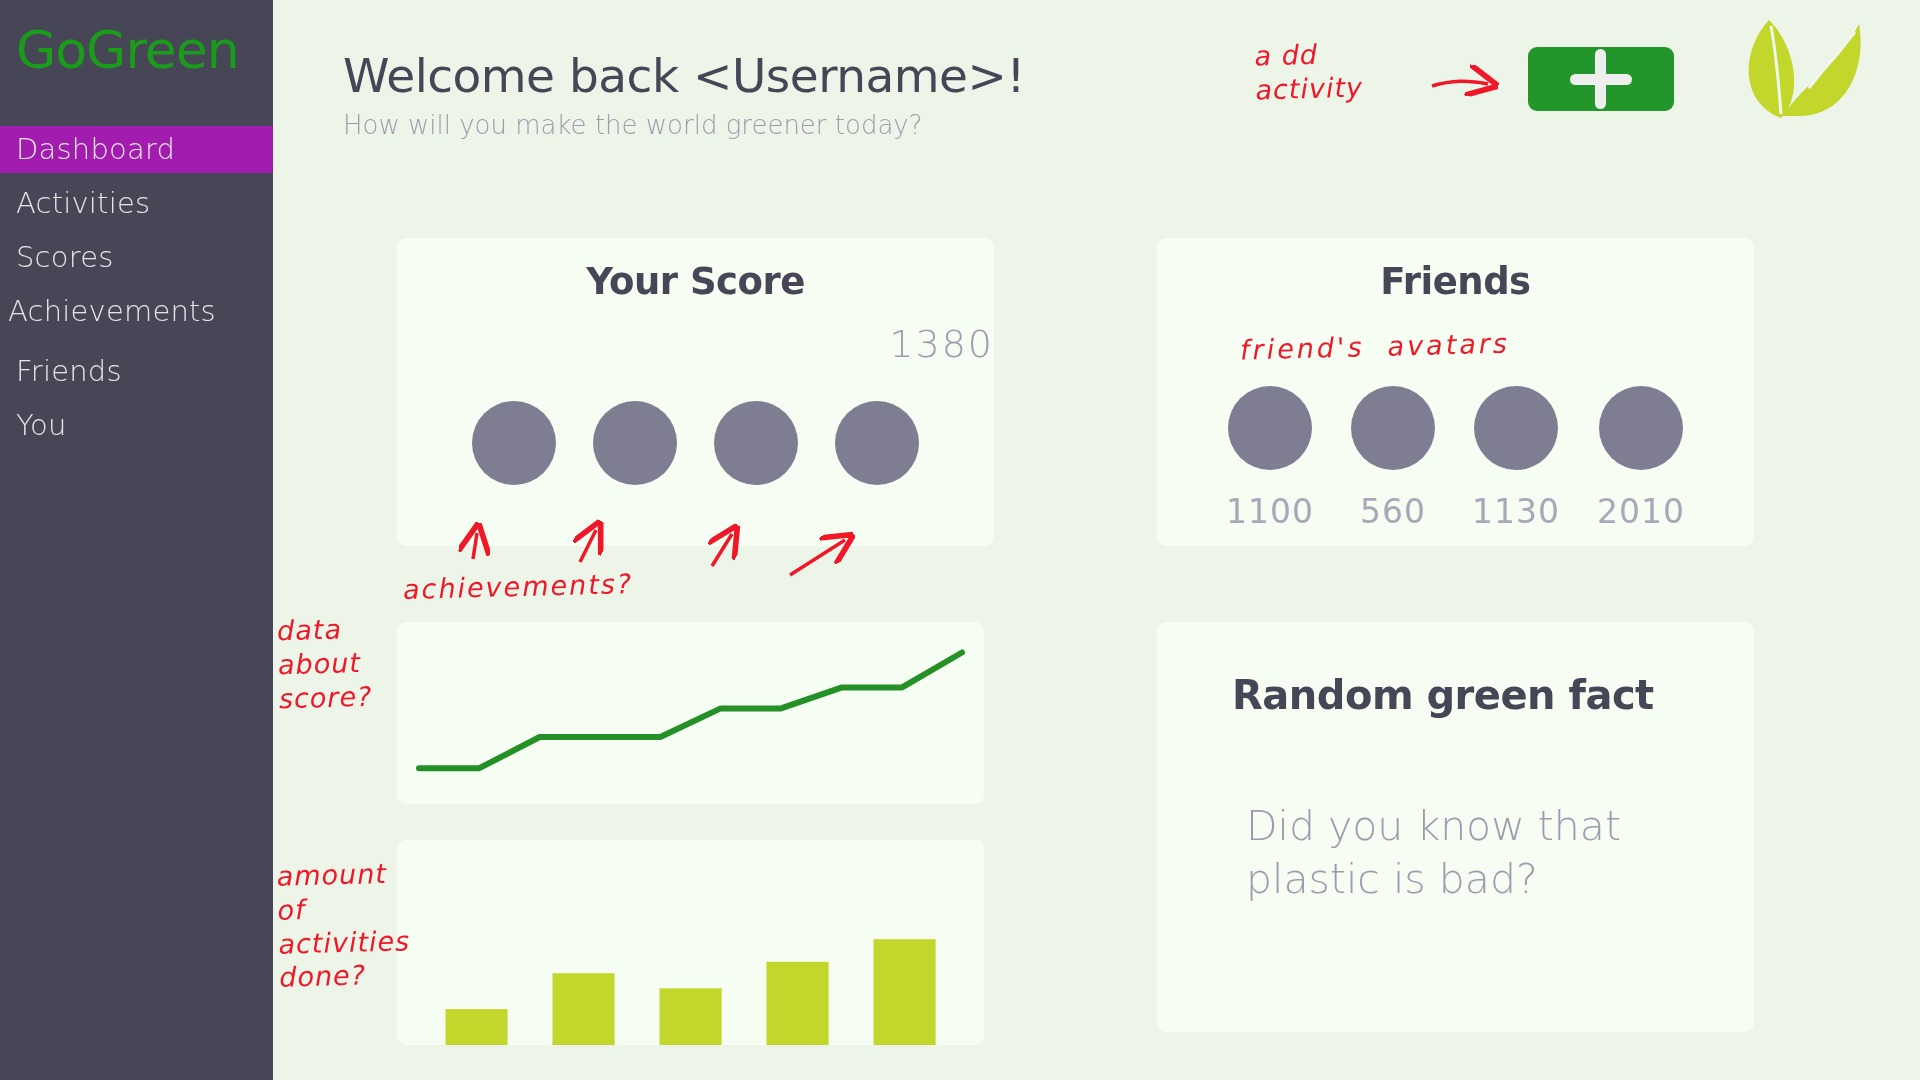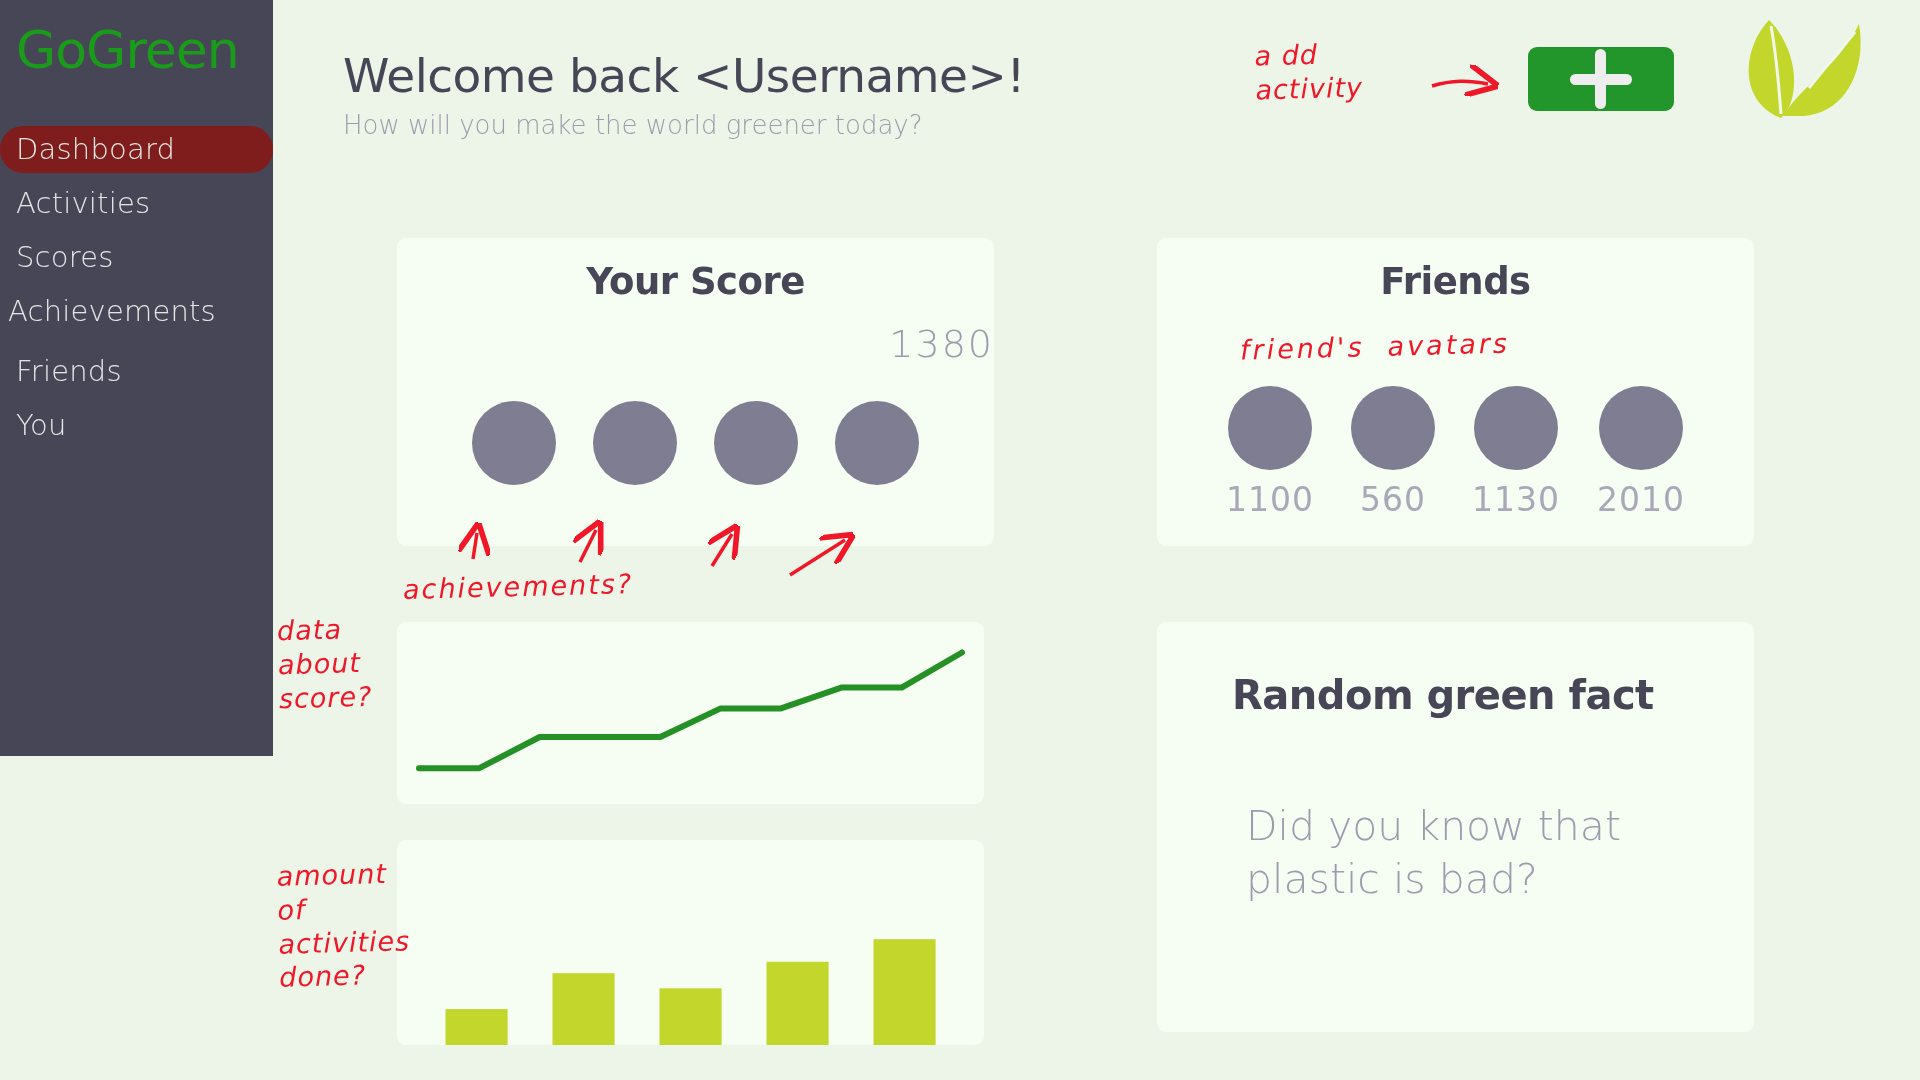--- a/index.html
+++ b/index.html
@@ -6,40 +6,40 @@
   html, body { width:1920px; height:1080px; overflow:hidden; }
   body {
     font-family:"DejaVu Sans", sans-serif;
     background:#edf5e9;
     position:relative;
   }
 
   
   #sidebar {
     position:absolute; left:0; top:0;
-    width:273px; height:756px;
+    width:273px; height:1080px;
     background:#474656;
   }
   #brand {
     position:absolute; left:16px; top:24px;
     font-size:52px; font-weight:400;
     color:#1a9c1a;
     font-family:"DejaVu Sans", sans-serif;
     letter-spacing:-1px;
     line-height:1;
   }
   .nav-item {
     position:absolute; left:0; width:273px;
     height:47px; line-height:47px;
     padding-left:16px;
     color:#e3e6e4; font-size:29px; font-weight:300;
     letter-spacing:0.2px;
     white-space:nowrap;
   }
-  .nav-item.active { background:#7f1d1d;border-radius:23px; }
+  .nav-item.active { background:#a21caf; }
 
   
   #main { position:absolute; left:273px; top:0; width:1647px; height:765px; }
 
   #welcome-title {
     position:absolute; left:70px; top:48px;
     font-size:47px; font-weight:400; color:#474656;
     letter-spacing:-0.5px; white-space:nowrap;
   }
   #welcome-sub {
@@ -94,21 +94,21 @@
   .avatar-row {
     position:absolute; left:0; width:100%;
     display:flex; justify-content:center; gap:37px;
   }
   #score-avatars  { top:163px; }
   #friends-avatars{ top:148px; }
   .avatar {
     width:84px; height:84px; border-radius:50%;
     background:#7e7d91;
   }
-  .friend-cell { display:flex; flex-direction:column; align-items:center; }
+  .friend-cell { display:flex; flex-direction:column; align-items:center;gap:12px; }
   .friend-score {
     margin-top:10px;
     font-size:33px; font-weight:400; color:#a9a8b8;
     letter-spacing:1px;
   }
 
   #fact-title {
     position:absolute; left:75px; top:50px;
     font-size:40px; font-weight:700; color:#474656;
     letter-spacing:-0.5px;

